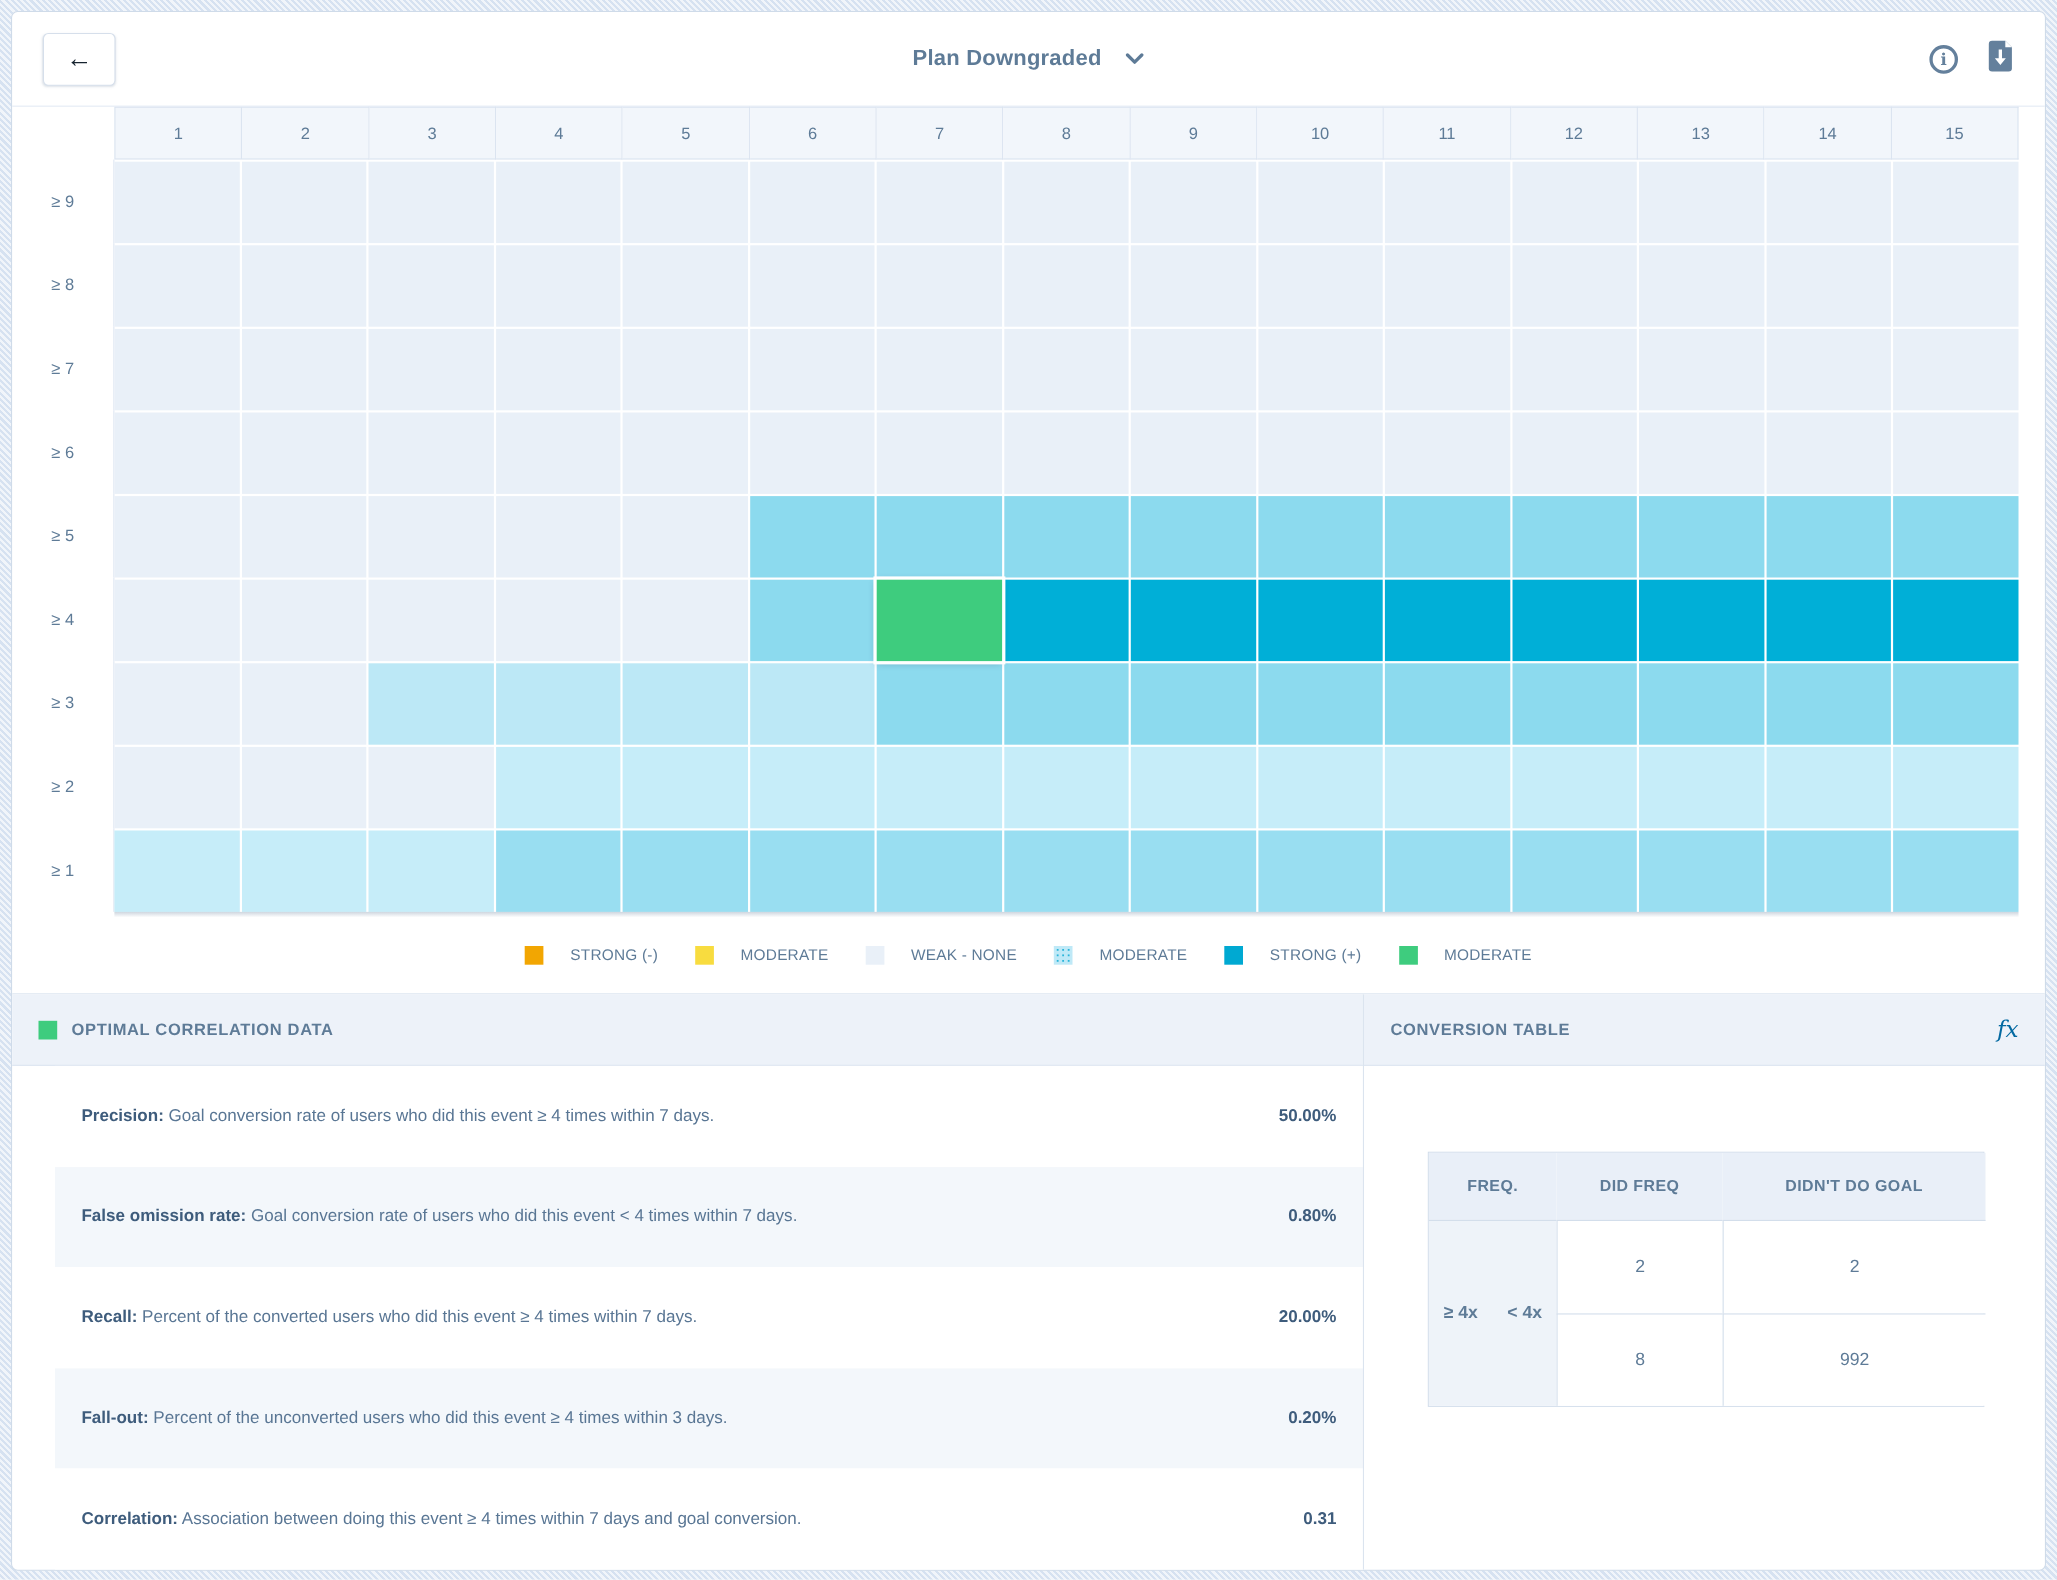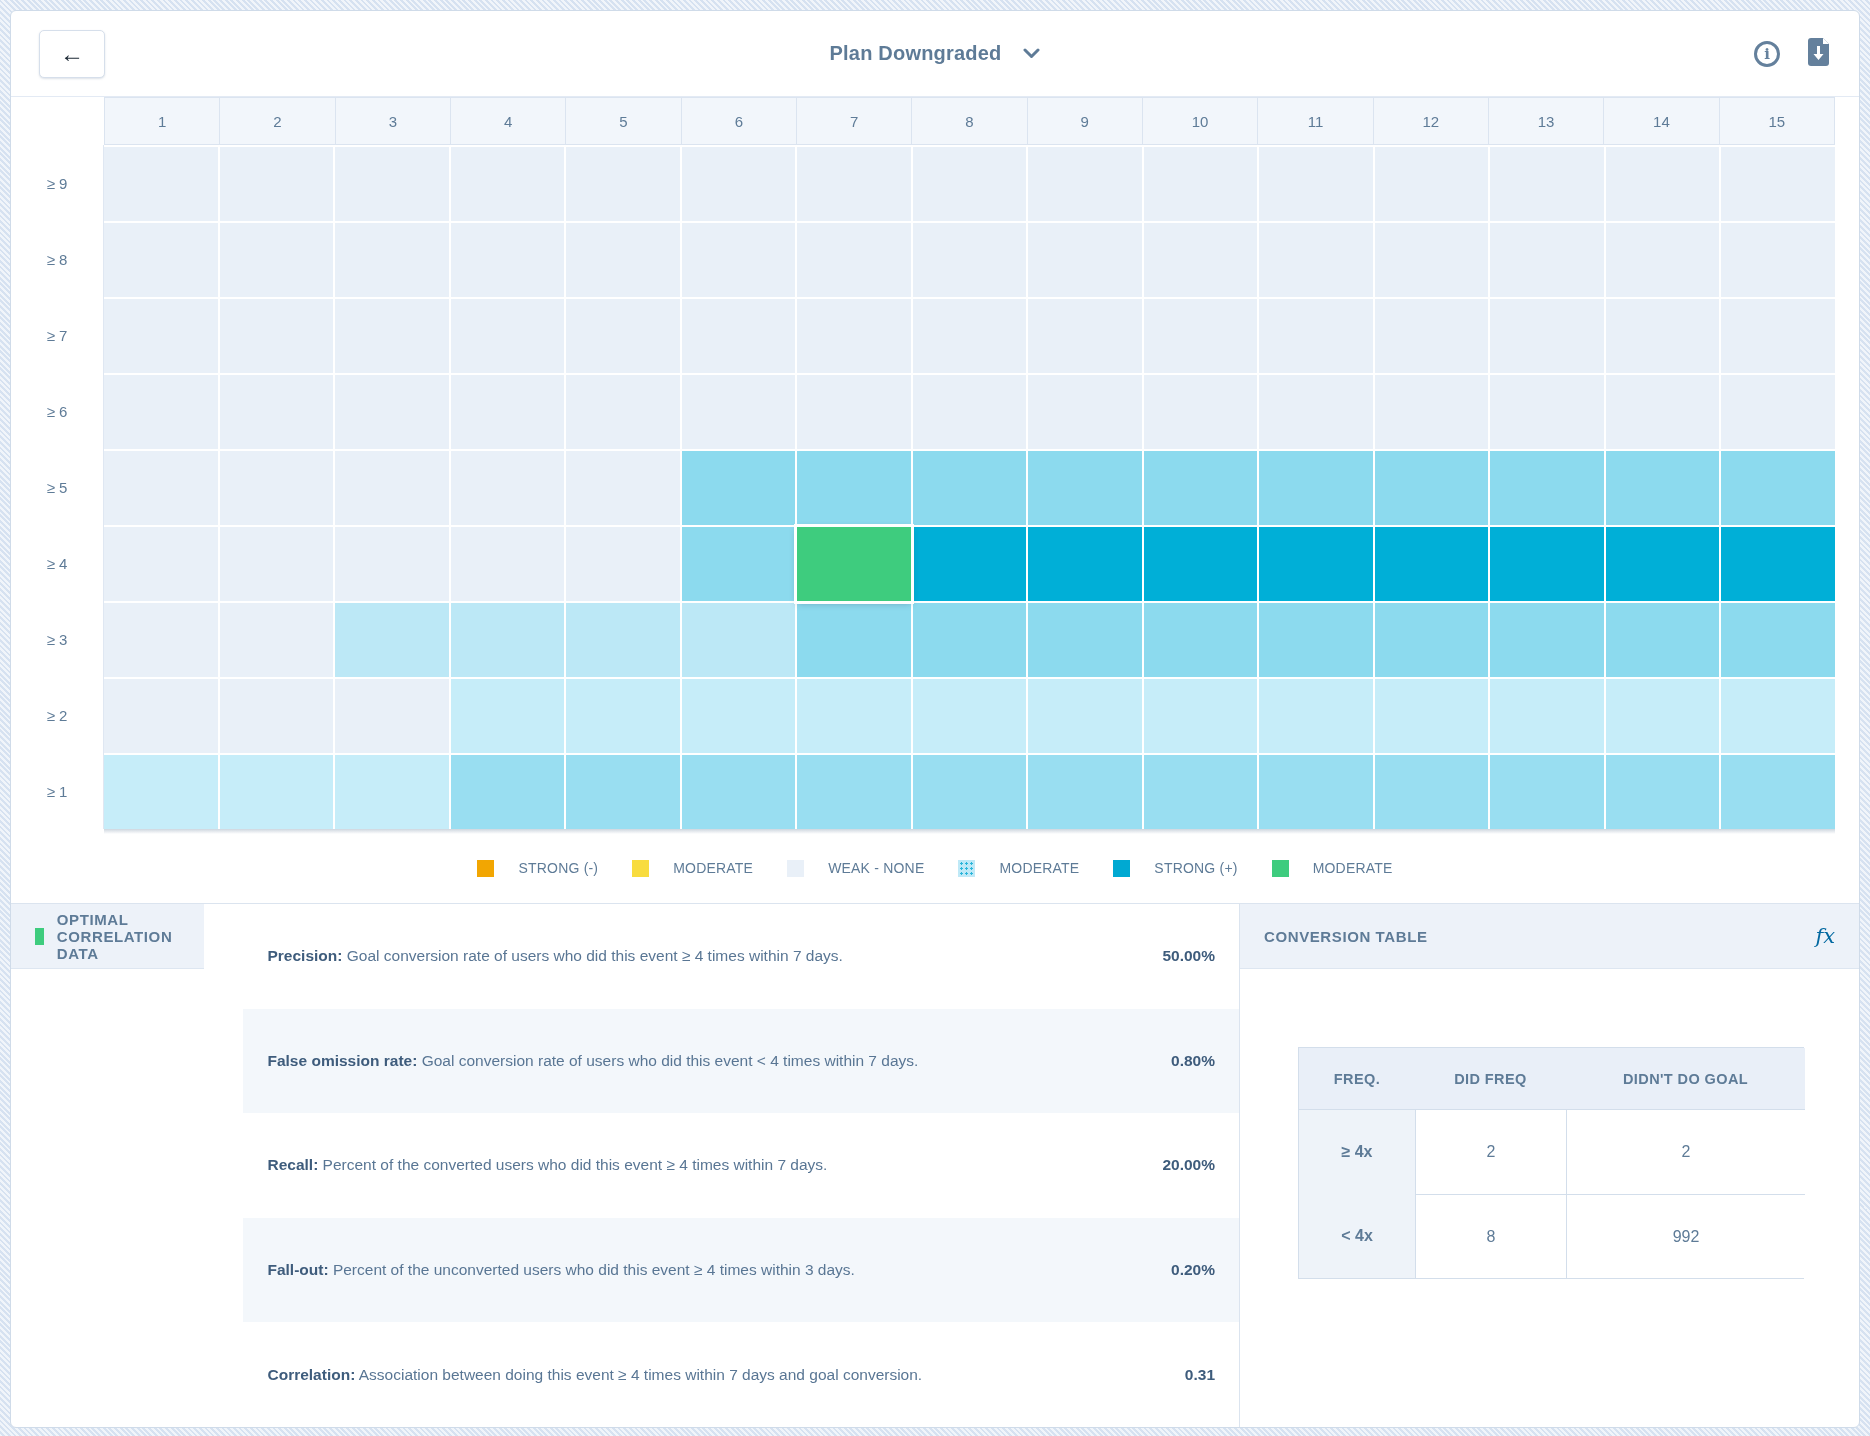--- a/index.html
+++ b/index.html
@@ -62,21 +62,21 @@
   .legend { height:69px; flex:0 0 69px; display:flex; align-items:center; justify-content:center; gap:34px; }
   .legend-item { display:flex; align-items:flex-start; gap:24px; }
   .legend-swatch { width:17px; height:17px; }
   .legend-swatch.dotted {
     background-image:radial-gradient(#2ab5da 34%, rgba(42,181,218,0) 36%);
     background-size:5px 5px; background-position:1px 1px;
   }
   .legend-label { font-size:14px; color:#5e7b97; letter-spacing:.2px; }
   
   .panels { flex:1; display:flex; border-top:1px solid #dbe4ef; min-height:0; }
-  .panel-left { width:1228px; flex:0 0 1228px; display:flex; }
+  .panel-left { width:1228px; flex:0 0 1228px; display:flex; flex-direction:column; }
   .panel-right { flex:1; border-left:1px solid #dbe4ef; display:flex; flex-direction:column; }
   .panel-header {
     height:65px; flex:0 0 65px; background:#edf2f9; border-bottom:1px solid #dde6f1;
     display:flex; align-items:center; padding:0 24px; gap:13px;
   }
   .panel-title { font-size:15px; font-weight:bold; color:#5e7b97; letter-spacing:.6px; }
   .panel-swatch { width:17px; height:17px; }
   .fx-icon { margin-left:auto; font-family:"DejaVu Serif", serif; font-style:italic; font-size:21px; color:#0369a1; cursor:pointer; }
   .stat-rows { flex:1; display:flex; flex-direction:column; }
   .stat-row { flex:1; display:flex; align-items:center; padding:0 24px; font-size:15.5px; background:#fff;margin-left:39px; }
@@ -86,21 +86,21 @@
   .stat-value { margin-left:auto; font-weight:bold; color:#3e5c7c; }
   
   .conv-body { flex:1; position:relative; }
   .conv-table {
     position:absolute; left:58px; top:78px; width:506px;
     display:grid; grid-template-columns:116px 151px 239px; grid-template-rows:62px 84px 84px;
     border:1px solid #d3deeb;
   }
   .conv-h { background:#e9eff8; display:flex; align-items:center; justify-content:center;
     font-size:14.5px; font-weight:bold; color:#5e7b97; letter-spacing:.4px; border-bottom:1px solid #d3deeb; }
-  .conv-freq-col { grid-row:2 / span 2; grid-column:1; background:#eef3f9; display:flex; flex-direction:column; }
+  .conv-freq-col { grid-row:2 / span 2; grid-column:1; background:#eef3f9; display:flex; flex-direction:row; }
   .conv-freq-cell { flex:1; display:flex; align-items:center; justify-content:center; font-size:16px; color:#5e7b97; font-weight:bold; }
   .conv-cell { background:#fff; border-left:1px solid #d3deeb; display:flex; align-items:center; justify-content:center; font-size:16px; color:#5e7b97; }
   .conv-cell.r2 { border-top:1px solid #d3deeb; }
 </style>
 </head>
 <body>
 
 <div class="card">
 
   <div class="topbar">

